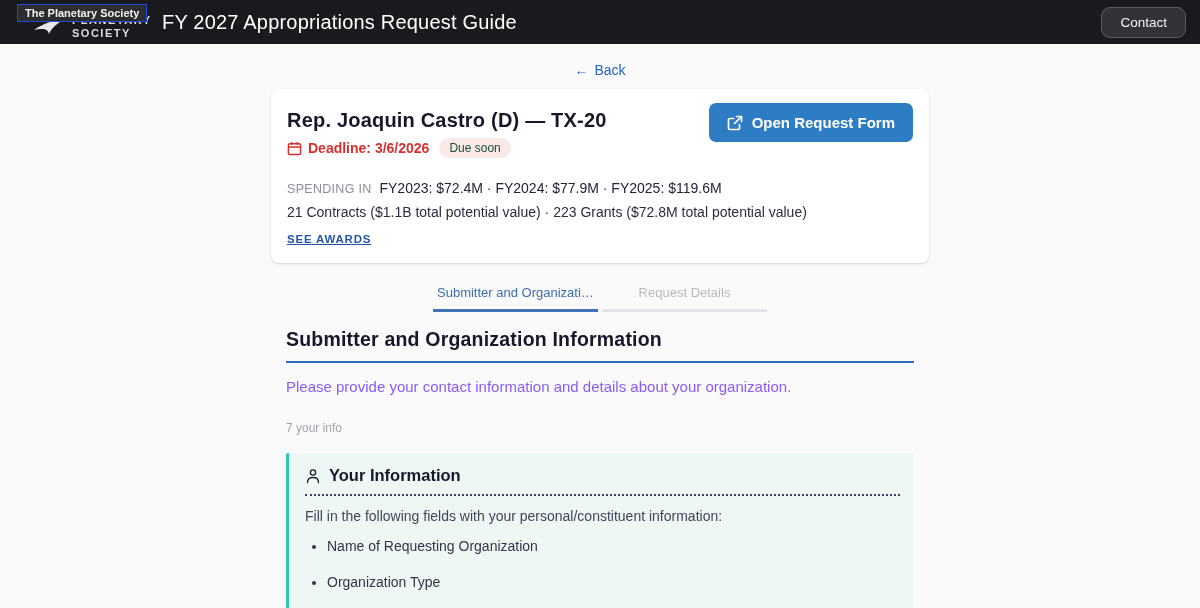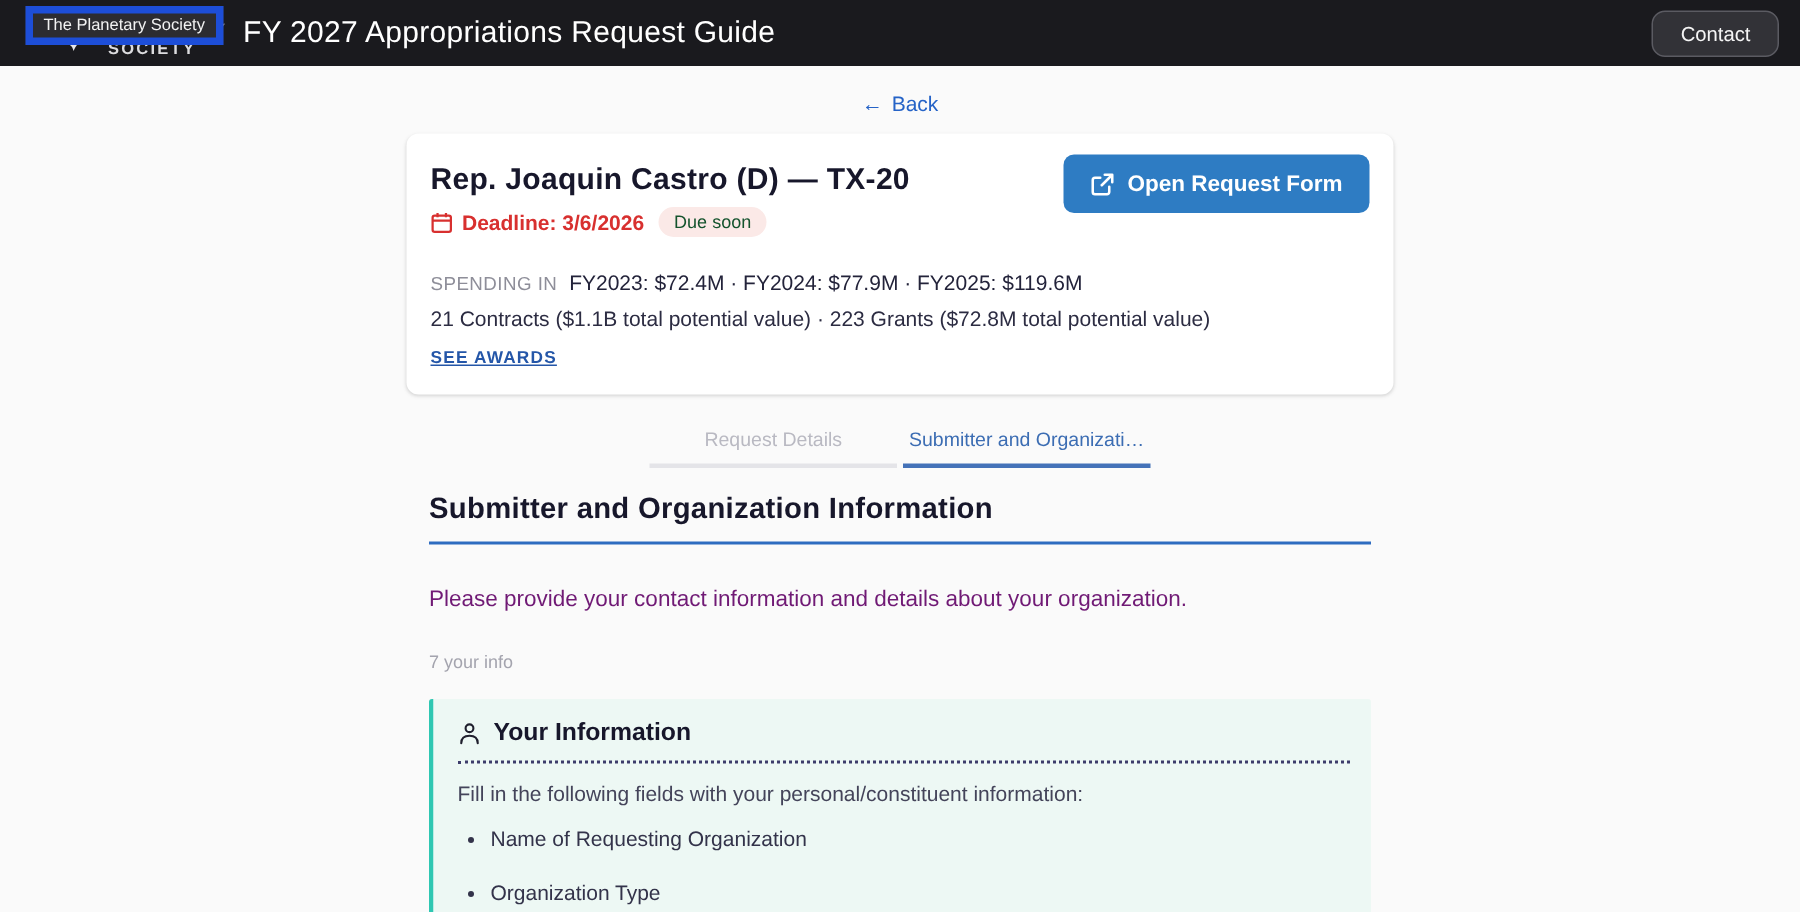--- a/index.html
+++ b/index.html
@@ -35,24 +35,24 @@
     font-size: 11px;
     font-weight: bold;
     letter-spacing: 1.5px;
     line-height: 13px;
   }
   .logo-tooltip {
     position: absolute;
     left: 3px;
     top: 4px;
     background: #2c2c31;
-    border: 5px solid #1d4ed8;
+    border: 1px solid #1d4ed8;
     color: #f2f2f2;
     font-size: 11px;
-    font-weight: normal;
+    font-weight: bold;
     padding: 2px 7px;
     white-space: nowrap;
     z-index: 5;
   }
   .header-title {
     color: #ffffff;
     font-size: 20px;
     font-weight: 500;
     margin-left: 28px;
     letter-spacing: .2px;
@@ -168,23 +168,23 @@
     font-weight: bold;
     color: #17172b;
     letter-spacing: .2px;
   }
   .section-rule {
     border: none;
     border-top: 2px solid #2e6cc0;
     margin: 10px 15px 0;
   }
   .section-desc {
-    margin: 28px 15px 0;
+    margin: 15px 15px 0;
     font-size: 15px;
-    color: #701a75;
+    color: #8b5cf6;
   }
   .anchor-note {
     margin: 26px 15px 0;
     font-size: 12px;
     color: #a4a4ae;
   }
 
   
   .info-card {
     margin: 18px 15px 0;
@@ -267,22 +267,22 @@
       <div class="spending-row">
         <span class="spending-label">SPENDING IN</span>
         <span>FY2023: $72.4M · FY2024: $77.9M · FY2025: $119.6M</span>
       </div>
       <div class="contracts-row">21 Contracts ($1.1B total potential value) · 223 Grants ($72.8M total potential value)</div>
       <a class="see-awards">SEE AWARDS</a>
     </div>
   </section>
 
   <div class="tabs-row">
+    <div class="tab active">Submitter and Organizatio…</div>
     <div class="tab">Request Details</div>
-    <div class="tab active">Submitter and Organizatio…</div>
   </div>
 
   <h2 class="section-heading">Submitter and Organization Information</h2>
   <hr class="section-rule">
 
   <p class="section-desc">Please provide your contact information and details about your organization.</p>
 
   <div class="anchor-note">7 your info</div>
 
   <section class="info-card">

